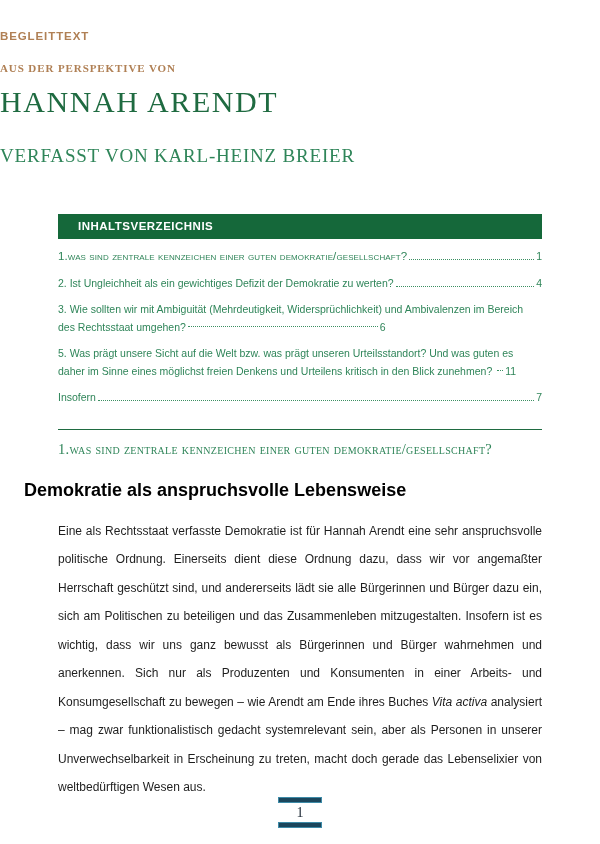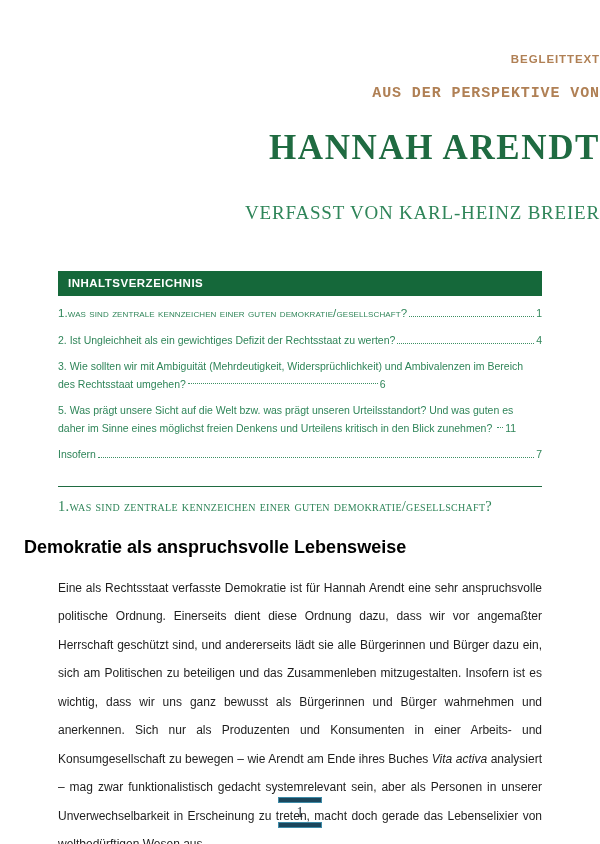--- a/index.html
+++ b/index.html
@@ -20,67 +20,67 @@
     width: 600px;
     height: 844px;
     box-sizing: border-box;
     padding: 0;
     position: relative;
     background: #ffffff;
   }
 
   
   .cover {
-    padding-top: 53px;
-    text-align: right;
+    padding-top: 30px;
+    text-align: left;
   }
   .cover-kicker {
     font-family: "Liberation Sans", sans-serif;
     color: #b08055;
     font-size: 11.5px;
     font-weight: 700;
     letter-spacing: 0.9px;
     margin-bottom: 20px;
   }
   .cover-kicker2 {
-    font-family: Liberation Mono, monospace;
+    font-family: Liberation Serif, serif;
     color: #b08055;
-    font-size: 15px;
+    font-size: 11px;
     font-weight: 700;
     letter-spacing: 0.9px;
+    margin-bottom: 11px;
+  }
+  .cover-title {
+    font-family: "Liberation Serif", serif;
+    color: #1f6b41;
+    font-size: 30px;
+    font-weight: 400;
+    letter-spacing: 1.6px;
     margin-bottom: 26px;
-  }
-  .cover-title {
-    font-family: "Liberation Serif", serif;
-    color: #1f6b41;
-    font-size: 35px;
-    font-weight: 700;
-    letter-spacing: 1.6px;
-    margin-bottom: 34px;
   }
   .cover-author {
     font-family: "Liberation Serif", serif;
     color: #2f8559;
     font-size: 19px;
     font-weight: 400;
     letter-spacing: 0.8px;
   }
 
   
   .toc {
     margin: 47px 58px 0 58px;
     width: 484px;
   }
   .toc-header {
     background: #15683a;
     color: #ffffff;
     font-size: 11.5px;
     font-weight: 700;
     letter-spacing: 0.5px;
-    padding: 6px 10px 7px 10px;
+    padding: 6px 10px 7px 20px;
     box-sizing: border-box;
   }
   .toc-body {
     padding-top: 9px;
   }
   .toc-entry {
     display: block;
     position: relative;
     color: #2f8559;
     font-size: 10.5px;
@@ -207,21 +207,21 @@
       <div class="toc-entry smallcaps">
         <div class="toc-row">
           <span class="toc-label"><span class="lead">1.</span><span>Was sind zentrale Kennzeichen einer guten Demokratie/Gesellschaft?</span></span>
           <span class="toc-dots"></span>
           <span class="toc-page">1</span>
         </div>
       </div>
 
       <div class="toc-entry">
         <div class="toc-row">
-          <span class="toc-label"><span>2.</span> <span>Ist Ungleichheit als ein gewichtiges Defizit der Rechtsstaat zu werten?</span></span>
+          <span class="toc-label"><span>2.</span> <span>Ist Ungleichheit als ein gewichtiges Defizit der Demokratie zu werten?</span></span>
           <span class="toc-dots"></span>
           <span class="toc-page">4</span>
         </div>
       </div>
 
       <div class="toc-entry wrap">
         <span class="toc-label-block"><span>3.</span> <span>Wie sollten wir mit Ambiguität (Mehrdeutigkeit, Widersprüchlichkeit) und Ambivalenzen im Bereich des Rechtsstaat umgehen?</span><span class="toc-dots" style="display:inline-block;width:190px;vertical-align:middle;"></span><span class="toc-page">6</span></span>
       </div>
 
 

